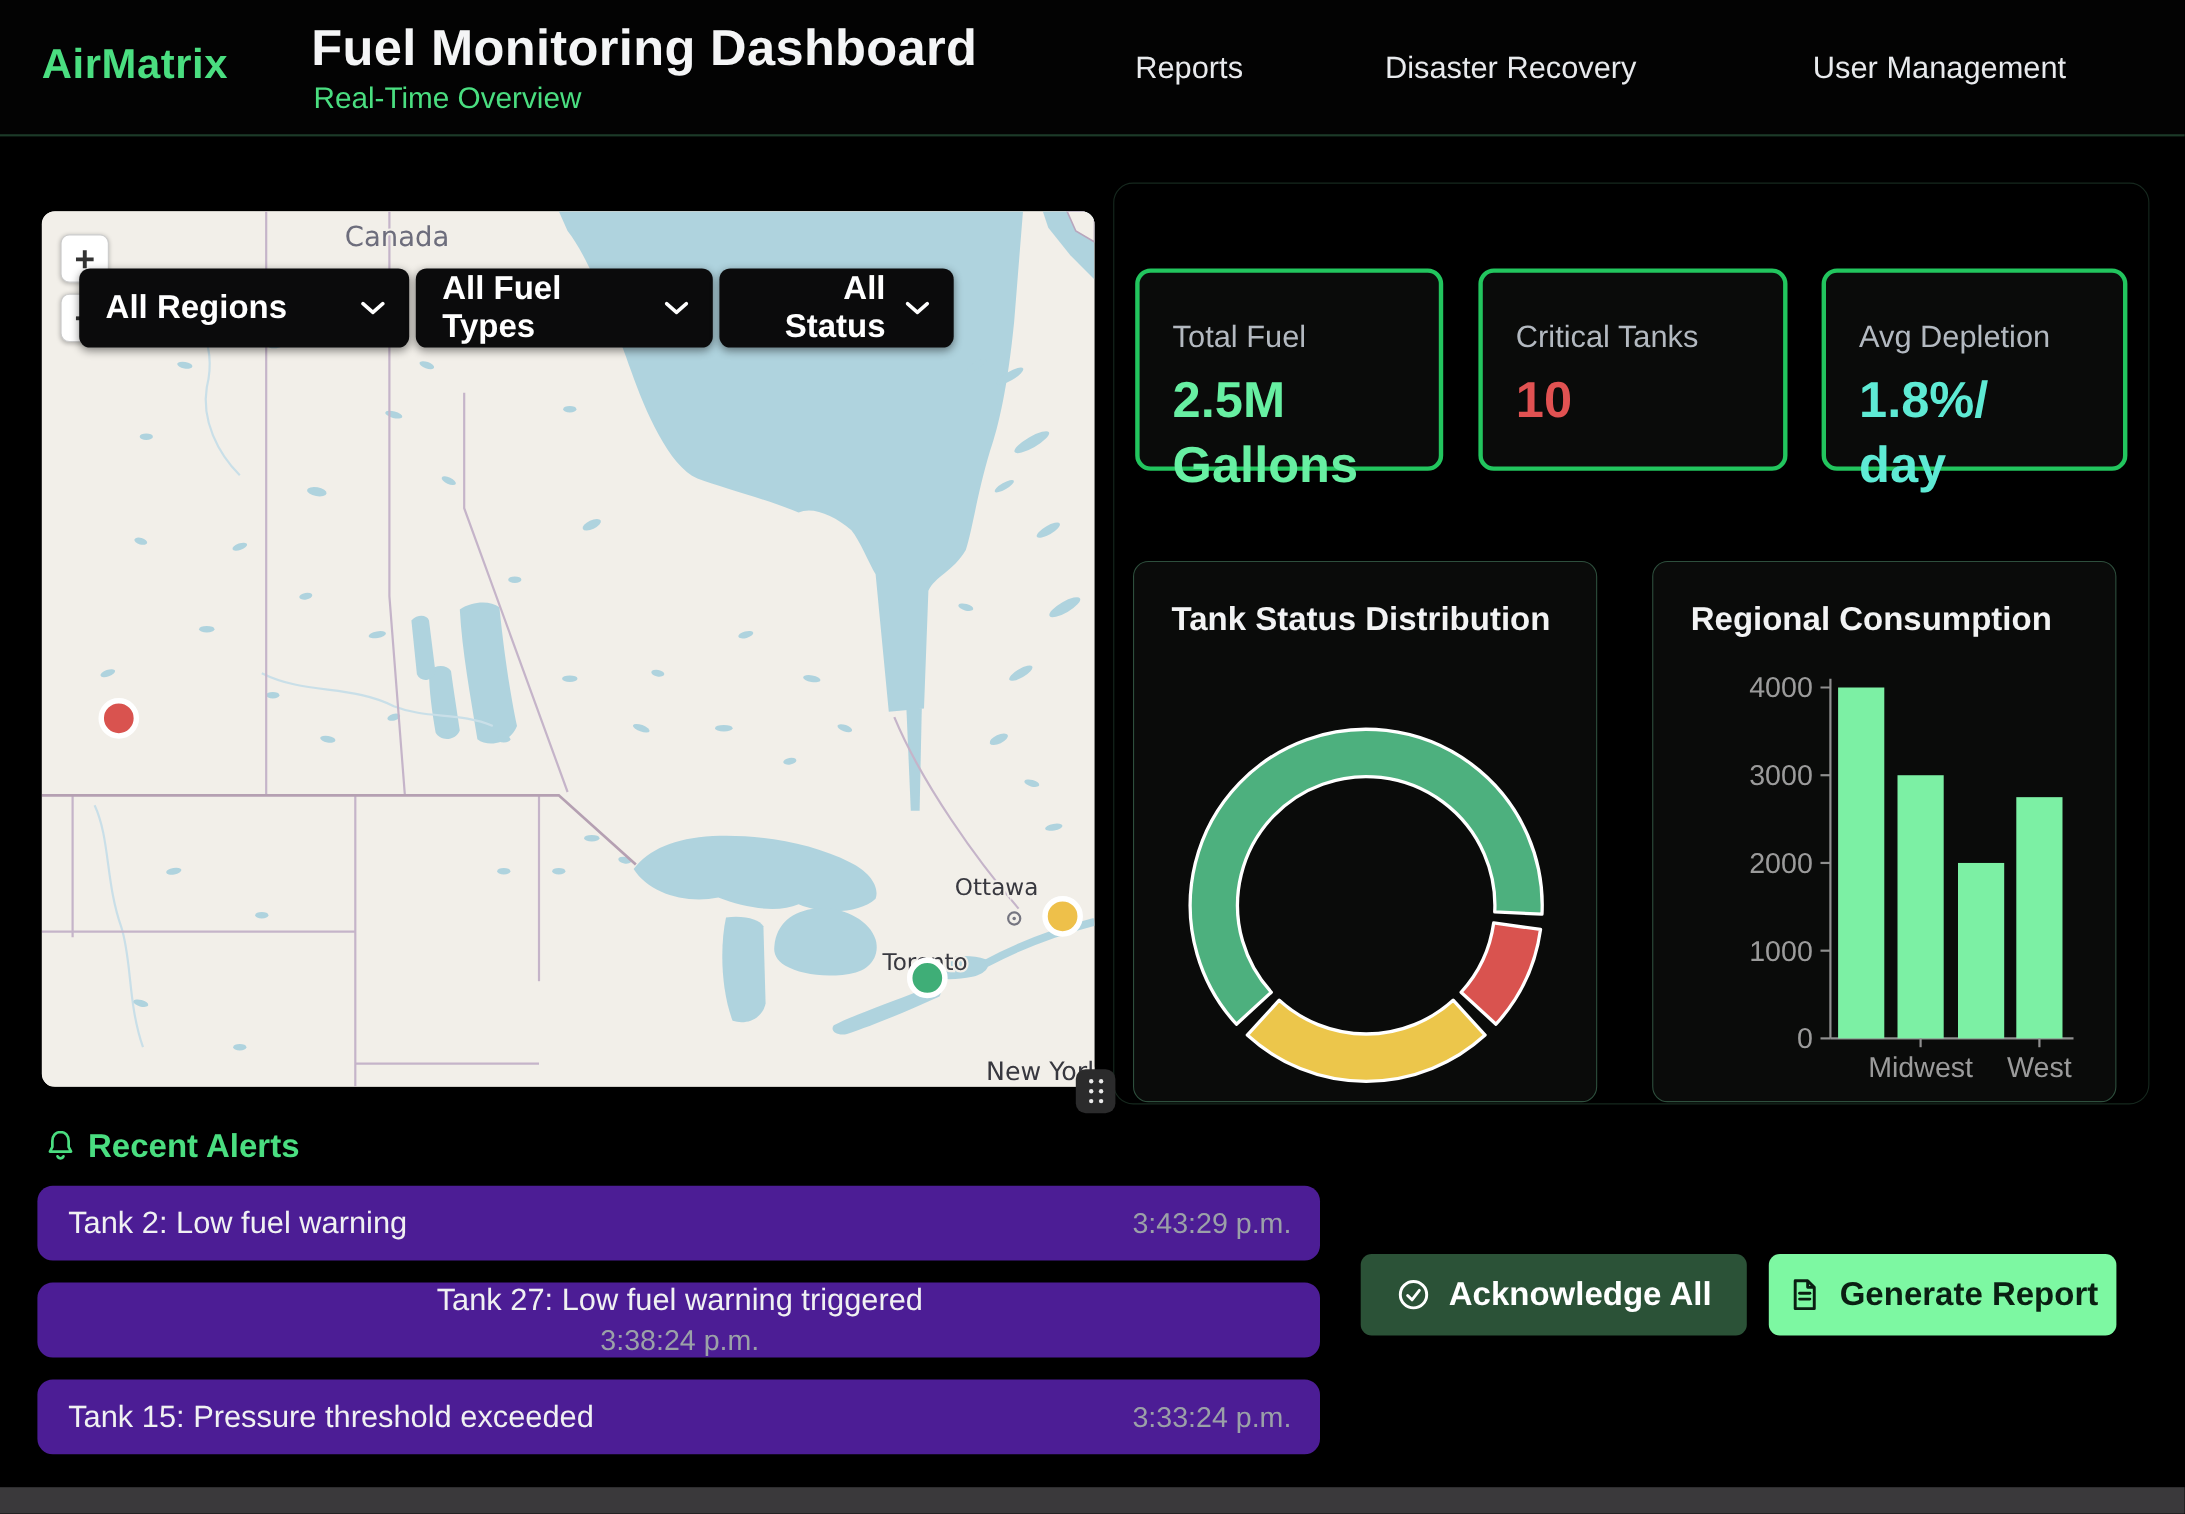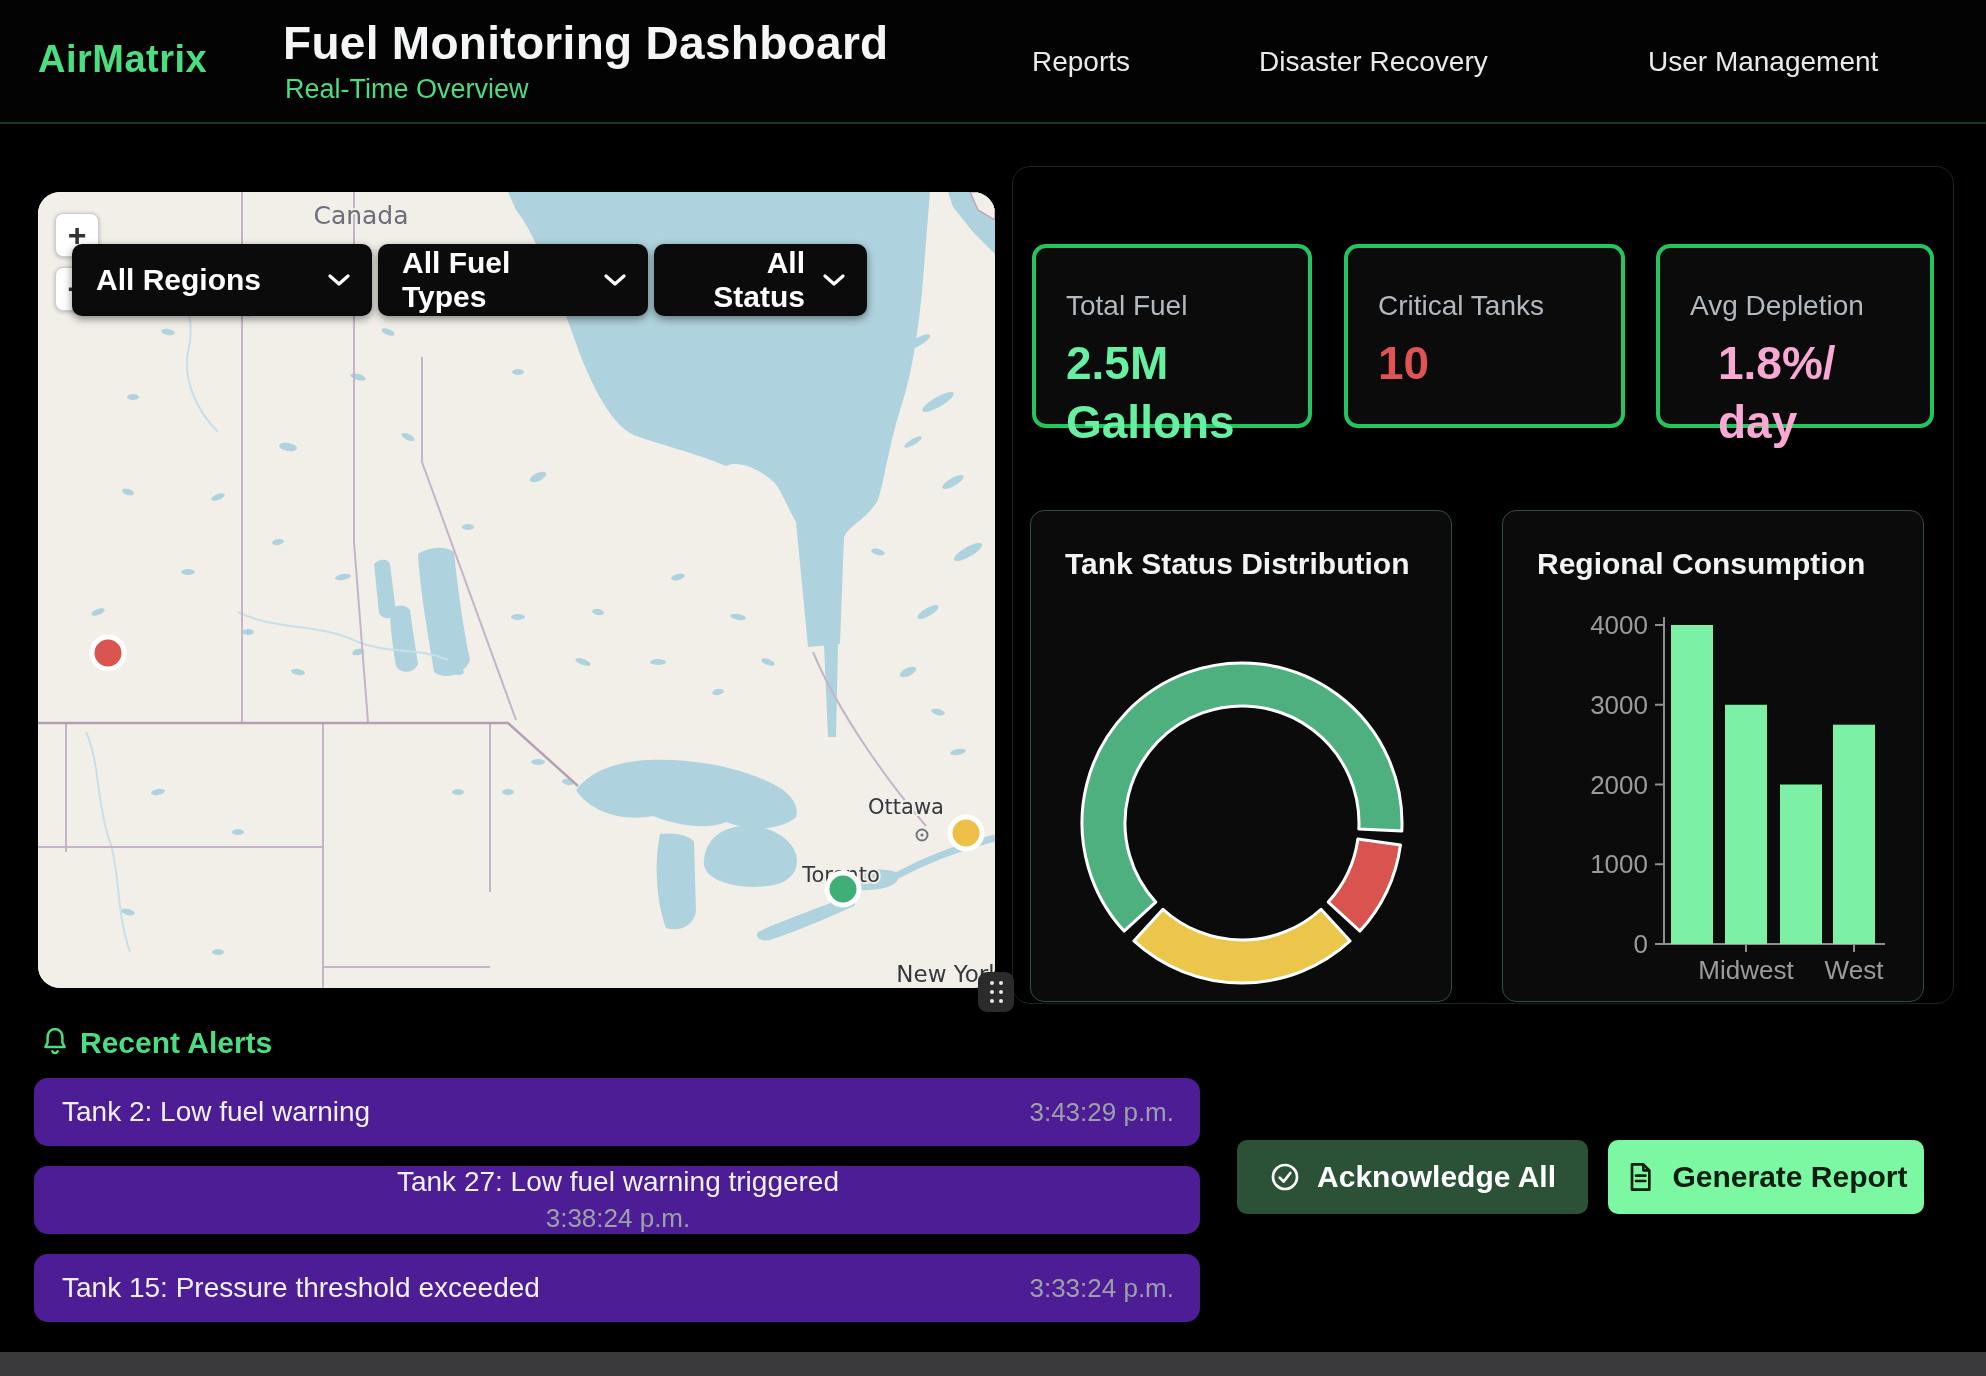--- a/index.html
+++ b/index.html
@@ -14,21 +14,21 @@
   #title { position:absolute; left:283px; top:16px; font-size:46px; font-weight:700;
     color:#f4f5f6; letter-spacing:.3px; }
   #subtitle { position:absolute; left:285px; top:74px; font-size:27px; font-weight:500;
     color:#4ade80; }
   .nav-item { position:absolute; top:46px; font-size:28px; font-weight:500;
     color:#e8eaed; cursor:pointer; }
   #nav-reports { left:1032px; } #nav-dr { left:1259px; } #nav-um { left:1648px; }
 
   
   #map { position:absolute; left:38px; top:192px; width:957px; height:796px;
-    border-radius:22px; overflow:hidden; background:#f2efe9; }
+    border-radius:12px; overflow:hidden; background:#f2efe9; }
   #map-svg { position:absolute; left:0; top:0; width:100%; height:100%; }
   .map-zoom-btn { position:absolute; left:17px; width:44px; height:44px; background:#fff;
     border:1px solid #ccc; border-radius:8px; color:#333; font-size:32px; font-weight:700;
     display:flex; align-items:center; justify-content:center; z-index:1;
     box-shadow:0 1px 4px rgba(0,0,0,.25); cursor:pointer; }
   #zoom-in { top:21px; } #zoom-out { top:75px; }
   .filter { position:absolute; top:52px; height:72px; background:#0b0b0c; color:#fff;
     border-radius:10px; display:flex; align-items:center; justify-content:space-between;
     padding:0 22px 0 24px; font-size:30px; font-weight:600; z-index:2;
     box-shadow:0 3px 8px rgba(0,0,0,.45); cursor:pointer; }
@@ -260,21 +260,21 @@
   <div class="stat-label">Total Fuel</div>
   <div class="stat-value" style="color: rgb(103, 239, 162);">2.5M
 Gallons</div>
 </div>
 <div class="stat-card" id="stat-1">
   <div class="stat-label">Critical Tanks</div>
   <div class="stat-value" style="color: rgb(225, 82, 82);">10</div>
 </div>
 <div class="stat-card" id="stat-2">
   <div class="stat-label">Avg Depletion</div>
-  <div class="stat-value" style="color: #f9a8d4; margin-left: 28px;">1.8%/
+  <div class="stat-value" style="color: #5eead4;">1.8%/
 day</div>
 </div>
 
 <div class="chart-card" id="donut-card">
   <div class="chart-title">Tank Status Distribution</div>
   <svg class="chart-svg" id="donut-svg" viewBox="0 0 422 492">
       <path d="M 93.03562611038018 420.0944332185056 A 160 160 0 1 1 370.7950971494698 320.094870412274 L 327.8501647905498 317.91937398897534 A 117 117 0 1 0 124.7385515932155 391.04405429103224 Z" fill="#4db07e" stroke="#fff" stroke-width="3" stroke-linejoin="round"></path>
       <path d="M 369.48151411812944 333.9911273659433 A 160 160 0 0 1 328.9643738896199 420.0944332185056 L 297.26144840678455 391.04405429103224 A 117 117 0 0 0 326.8896071988821 328.08101188634606 Z" fill="#d9534f" stroke="#fff" stroke-width="3" stroke-linejoin="round"></path>
       <path d="M 319.0944332185057 429.96437388961976 A 160 160 0 0 1 102.9055667814944 429.9643738896199 L 131.95594570896776 398.26144840678455 A 117 117 0 0 0 290.0440542910323 398.2614484067845 Z" fill="#ecc64b" stroke="#fff" stroke-width="3" stroke-linejoin="round"></path>
     </svg>

